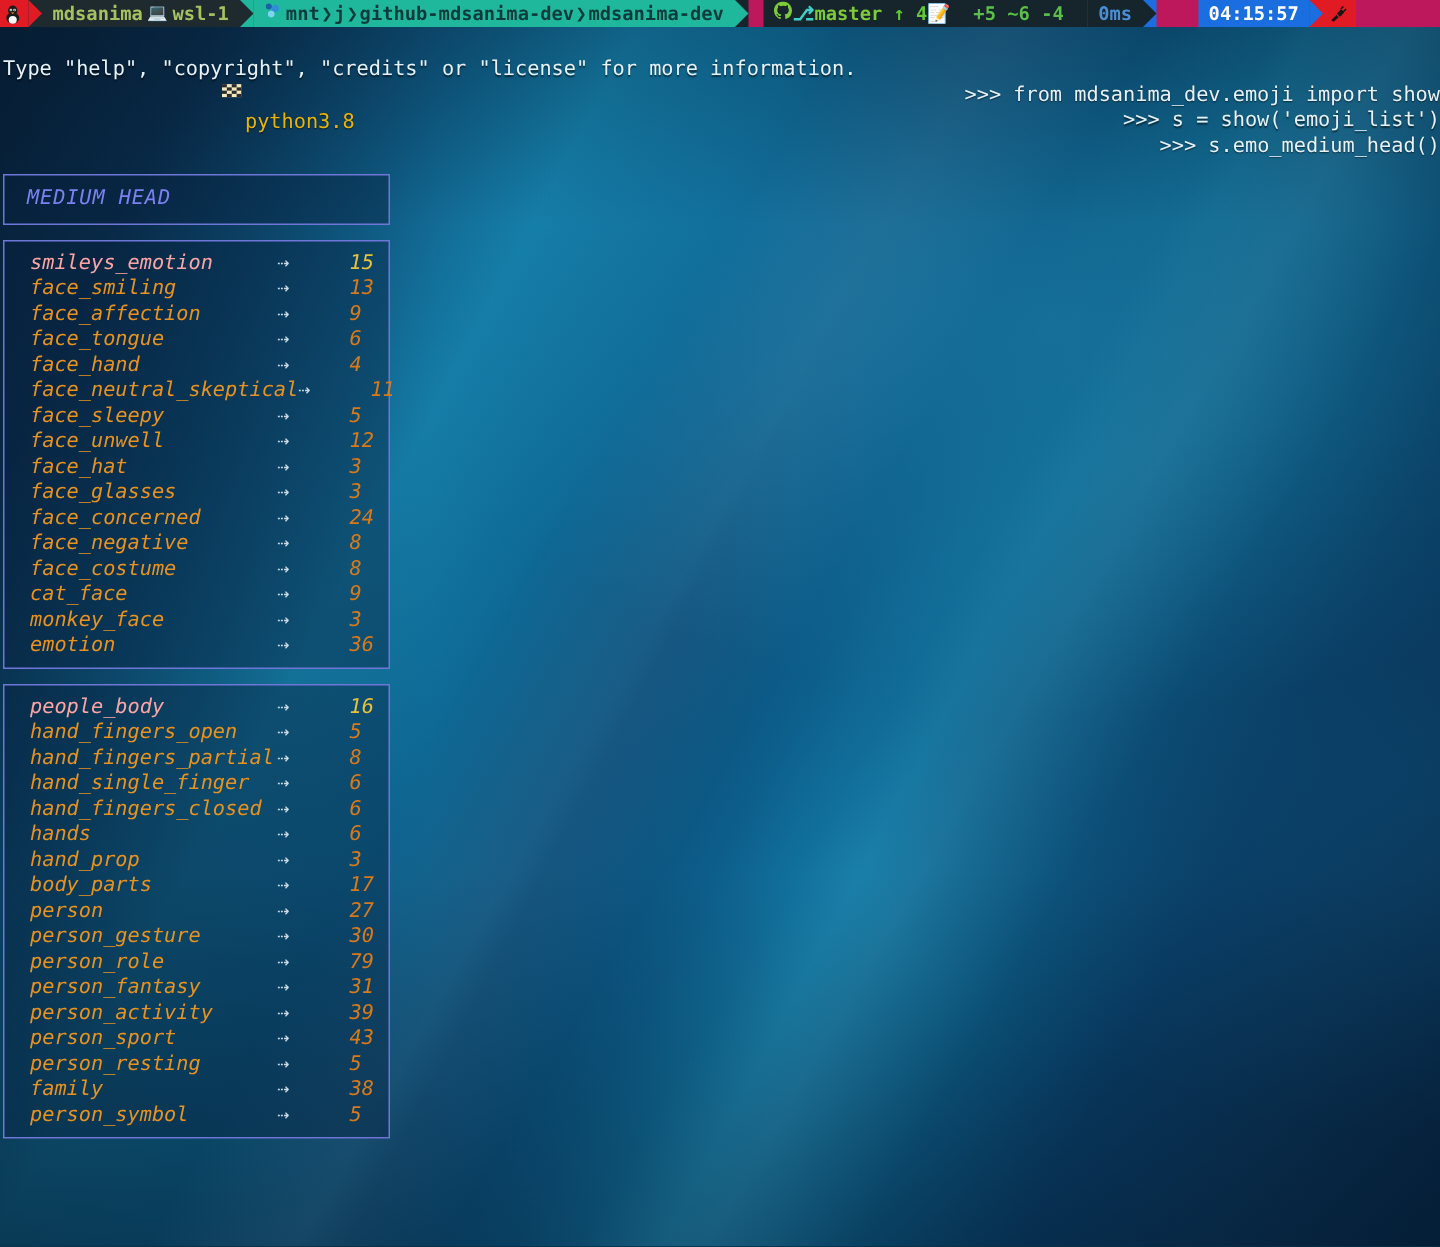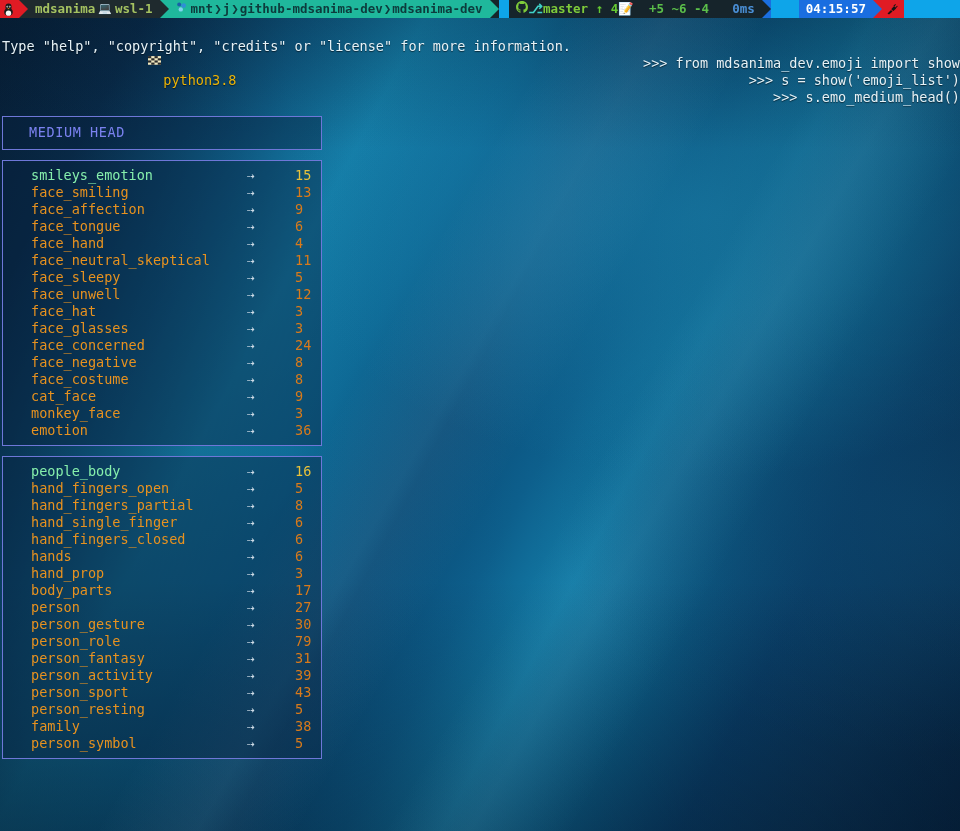--- a/index.html
+++ b/index.html
@@ -54,21 +54,21 @@
   }
 
   
   .statusbar {
     display: flex;
     align-items: flex-end;
     height: 18px;
     font-size: 12.5px;
     line-height: 18px;
     white-space: nowrap;
-    background: #0ea5e9;
+    background: #be185d;
     overflow: hidden;
   }
   .seg {
     display: flex;
     align-items: center;
     height: 18px;
     padding: 0 7px;
     letter-spacing: 0px;
   }
   .seg-icon-red {
@@ -116,41 +116,42 @@
     text-shadow: 0 1px 1px rgba(0,0,0,0.55);
   }
   .line { white-space: pre; height: 17px; }
   .title-line { color: #eab308; }
   .flag-ico { display: inline-block; margin-right: 2px; }
   .prompt { color: #e6f2f7; text-align: right; }
 
   
   .panel {
     box-sizing: border-box;
-    width: 320px;
+    width: 258px;
     margin: 10px 0 0 2px;
     border: 1px solid #6e77d8;
     background: rgba(8,34,62,0.42);
-    padding: 6px 0 6px 12px;
+    padding: 6px 0 6px 1px;
+    font-style: italic;
   }
   .panel-head { padding: 1px 0 2px 14px; }
   .head-text { color: #7b82f0; letter-spacing: 0.6px; }
 
   .row {
     display: flex;
     align-items: baseline;
     height: 17px;
     padding-left: 16px;
   }
   .row-name { flex: 0 0 auto; }
   .row-spacer { flex: 1 1 auto; }
   .row-arrow { color: #cddbe6; flex: 0 0 auto; padding-right: 8px; }
   .row-val { flex: 0 0 26px; text-align: left; margin-left: 32px; }
 
-  .c-green  { color: #86efac; }
+  .c-green  { color: #fca5a5; }
   .c-gold   { color: #e8c13a; }
   .c-orange { color: #e8921f; }
   .c-amber  { color: #d97a1a; }
 </style>
 </head>
 <body>
 
 <div id="screen">
   <div id="wallpaper"></div>
 

